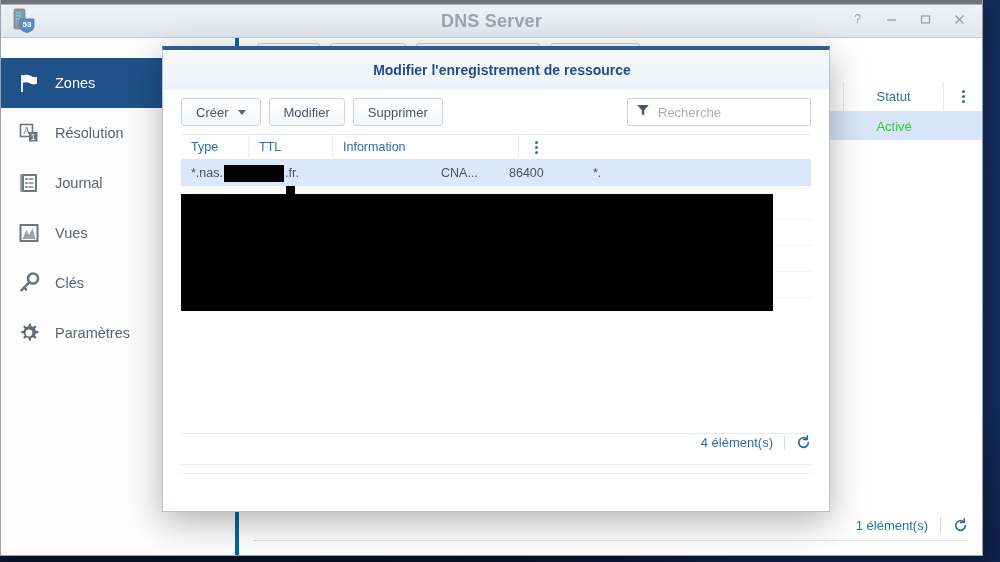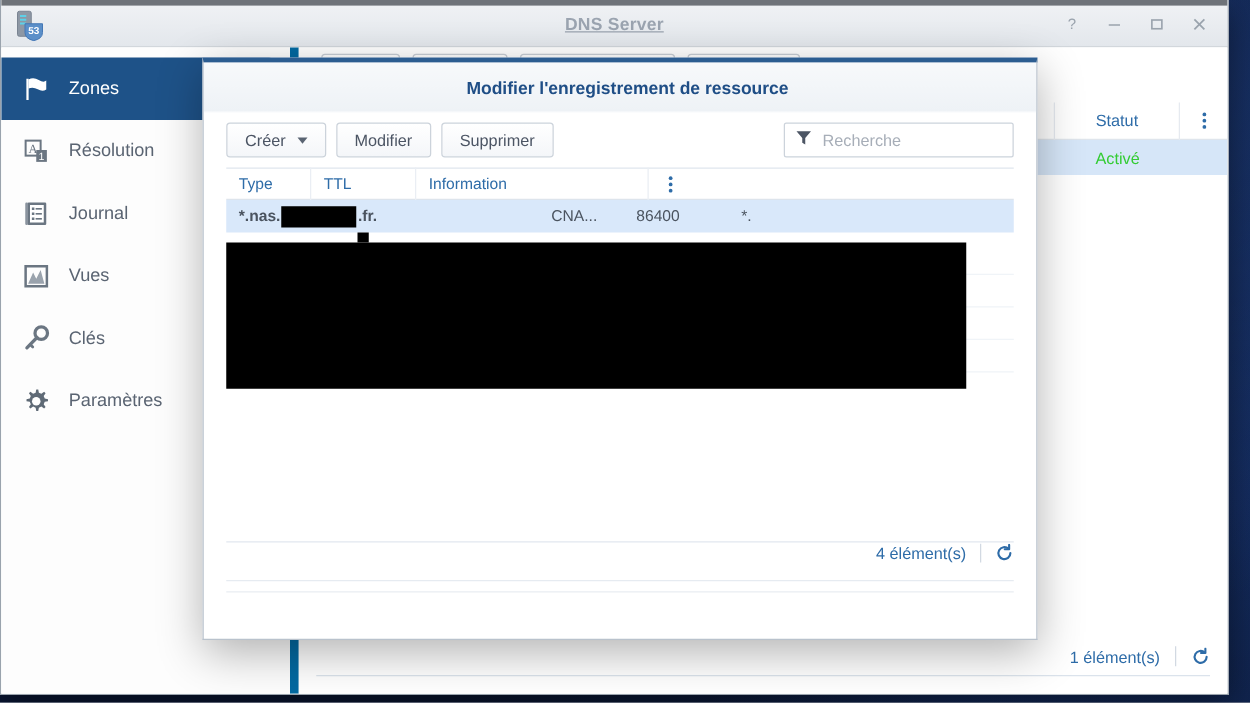--- a/index.html
+++ b/index.html
@@ -53,24 +53,23 @@
     background: linear-gradient(to bottom, #6f7379 0px, #6f7379 4px, #eff1f4 5px, #e3e7ec 100%);
     border-bottom: 1px solid #c5cbd2;
   }
   #title-icon {
     position: absolute; left: 10px; top: 7px;
     width: 26px; height: 26px;
   }
   #window-title {
     position: absolute; left: 0; right: 0; top: 11px;
     text-align: center;
-    font-size: 14px; font-weight: bold;
+    font-size: 18px; font-weight: bold;
     color: #9ba4b0;
     letter-spacing: .2px;
-    text-decoration: underline;
   }
   .win-btns {
     position: absolute; right: 8px; top: 6px;
     display: flex; align-items: center; gap: 4px;
   }
   .win-btn {
     width: 30px; height: 26px;
     display: flex; align-items: center; justify-content: center;
     color: #9aa3ad;
     font-size: 15px;
@@ -82,22 +81,22 @@
   #app-body {
     position: absolute; left: 0; right: 0; top: 38px; bottom: 0;
     display: flex;
     background: #fff;
   }
 
   
   #sidebar {
     width: 238px;
     background: #fdfdfd;
-    border-right: 7px solid #0369a1;
-    padding-top: 8px;
+    border-right: 4px solid #0369a1;
+    padding-top: 20px;
     flex: 0 0 238px;
   }
   .side-item {
     height: 50px;
     display: flex; align-items: center;
     padding-left: 16px;
     gap: 14px;
     color: #5a6472;
     font-size: 14.5px;
     cursor: default;
@@ -516,21 +515,21 @@
             <i></i>
             <i></i>
             <i></i>
           </span>
       </div>
     </div>
 
     <div id="d-rows">
 
       <div class="d-row selected">
-        <div class="d-td" style="width:250px;font-weight:bold;">
+        <div class="d-td" style="width:250px;">
           <span>*.nas.</span>
             <span id="redact-inline" class="redaction"></span>
             <span>.fr.</span>
         </div>
         <div class="d-td" style="width:68px;">CNA...</div>
         <div class="d-td" style="width:84px;">86400</div>
         <div class="d-td" style="width:186px;">*.</div>
         <div class="d-td" style="width:34px;"></div>
       </div>
 

